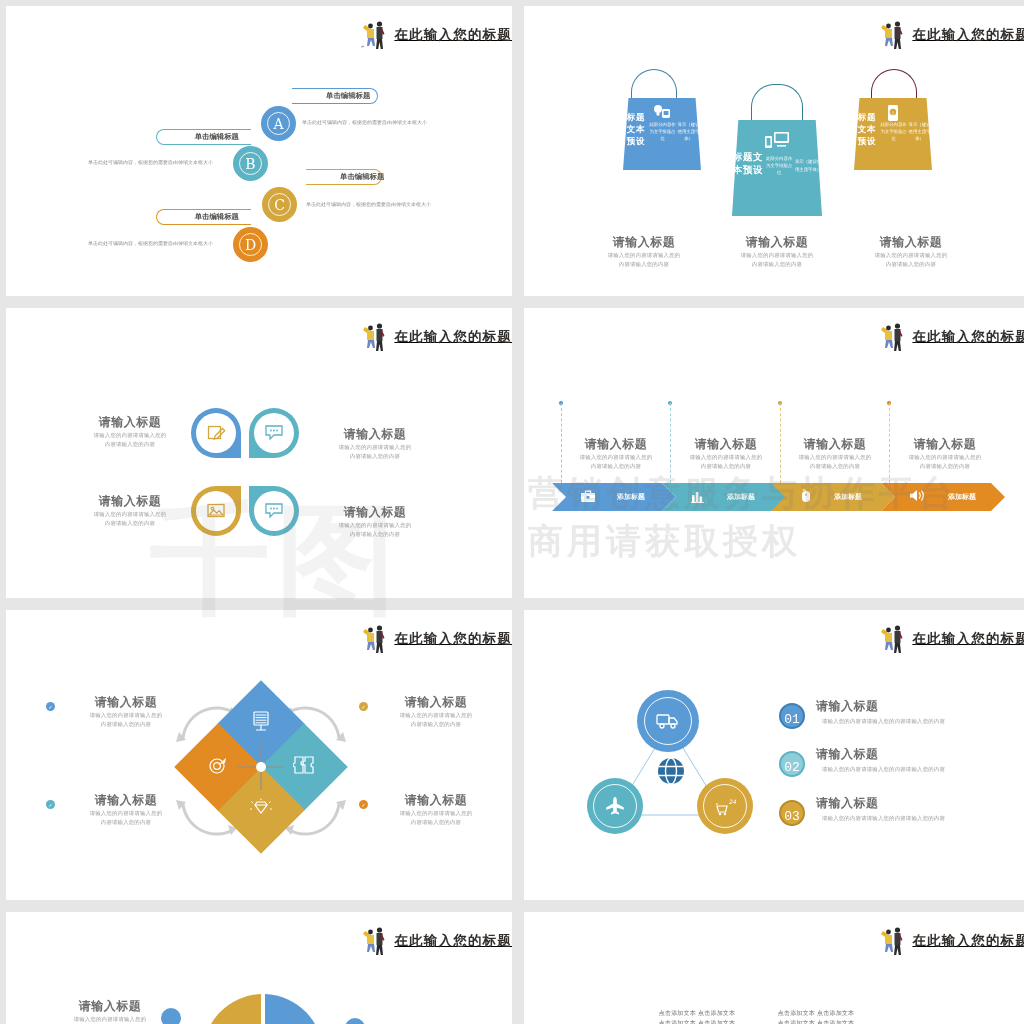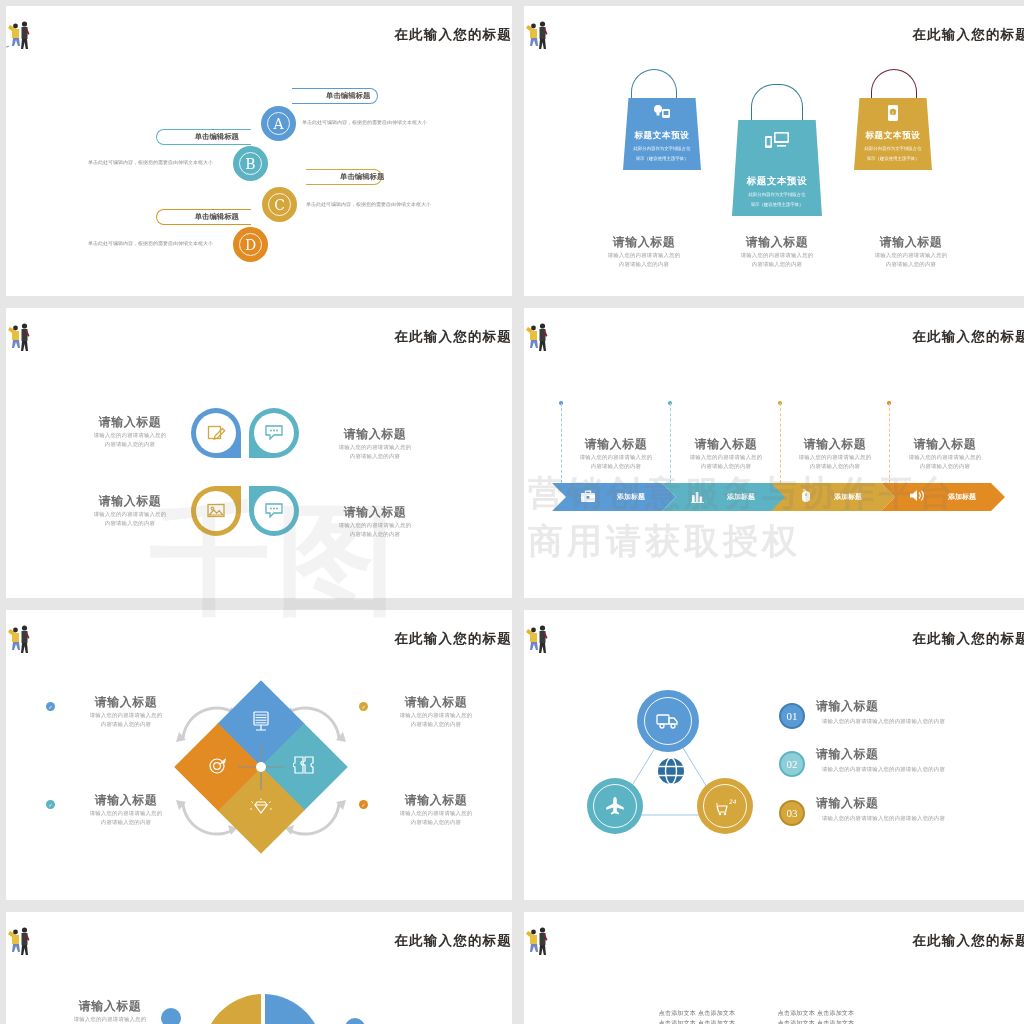--- a/index.html
+++ b/index.html
@@ -18,21 +18,21 @@
     padding:6px 0 0 6px;
   }
   .slide{
     background:#fff;
     position:relative;
     overflow:hidden;
   }
   
   .shdr{
     position:absolute; top:14px; left:0; right:0;
-    display:flex; align-items:center; justify-content:space-between; gap:7px;
+    display:flex; align-items:center; justify-content:flex-end; gap:7px;text-decoration:underline;
   }
   .people{ width:26px; height:30px; position:relative; flex:0 0 26px; }
   .ttl{
     font-family:"DejaVu Serif","Liberation Serif",serif;
     font-weight:700; font-size:13.5px; color:#332f2c; letter-spacing:1.2px;
   }
   
   .h3{
     font-family:"DejaVu Serif","Liberation Serif",serif;
     font-weight:700; font-size:12px; color:#6e6e70; letter-spacing:.5px;
@@ -64,21 +64,21 @@
   .s1desc{ position:absolute; font-size:5px; color:#8d8d8f; line-height:1.7; width:136px;}
 
   
   .bag{
     position:absolute;
     color:#fff; text-align:center;
   }
   .bagbody{
     width:100%; height:100%;
     clip-path:polygon(7% 0,93% 0,100% 100%,0 100%);
-    display:flex; flex-direction:column; align-items:center; justify-content:flex-end;
+    display:flex; flex-direction:row; align-items:center; justify-content:flex-end;
     padding-bottom:8px;
   }
   .bagT{ font-family:"DejaVu Serif","Liberation Serif",serif; font-weight:700; font-size:8.6px; letter-spacing:.6px;}
   .bagP{ font-size:4.4px; line-height:1.6; margin-top:3px; opacity:.95;}
   .handle{
     position:absolute; width:46px; height:30px; border:1.6px solid; border-bottom:none;
     border-radius:23px 23px 0 0; left:50%; transform:translateX(-50%);
   }
   .bagicon{ position:absolute; left:50%; transform:translateX(-50%); }
 
@@ -111,22 +111,22 @@
   .dia > span{ transform:rotate(-45deg); display:block; }
   .tick{ position:absolute; width:9px;height:9px;border-radius:50%;
          display:flex;align-items:center;justify-content:center;color:#fff;font-size:5px;}
 
   
   .tcirc{ position:absolute; border-radius:50%; display:flex;align-items:center;justify-content:center;}
   .tcirc i{ border-radius:50%; border:1.6px solid rgba(255,255,255,.9);
             display:flex;align-items:center;justify-content:center;}
   .numb{
     position:absolute; width:26px;height:26px;border-radius:50%;
-    display:flex;align-items:center;justify-content:center;
-    font-size:11px; font-family:Liberation Serif, serif;
+    display:flex;align-items:flex-end;justify-content:center;
+    font-size:13px; font-family:Liberation Mono, monospace;
   }
 
   
   .wm{
     position:absolute; left:0; top:0; width:1024px; height:792px;
     pointer-events:none; z-index:50;text-decoration:underline;
   }
   .wmBig{
     position:absolute; font-size:35px; color:rgba(120,120,120,.16);
     font-weight:700; letter-spacing:4px;

